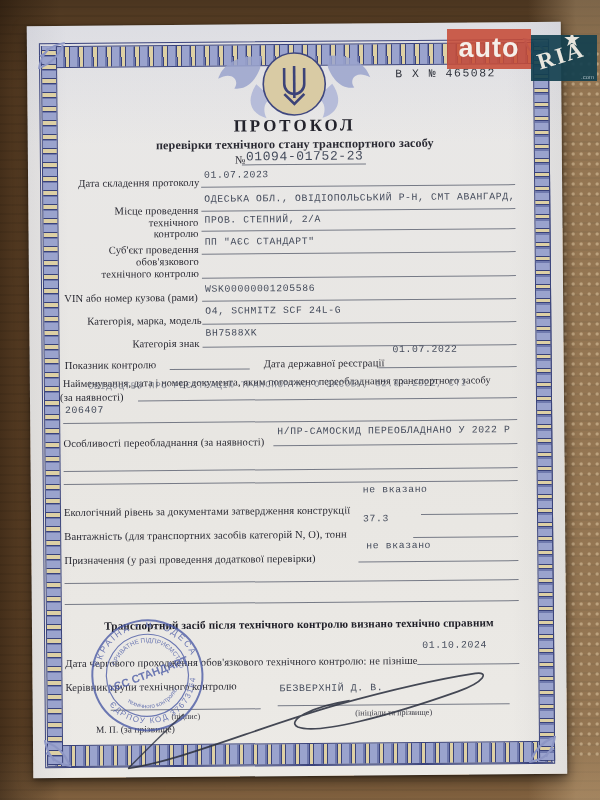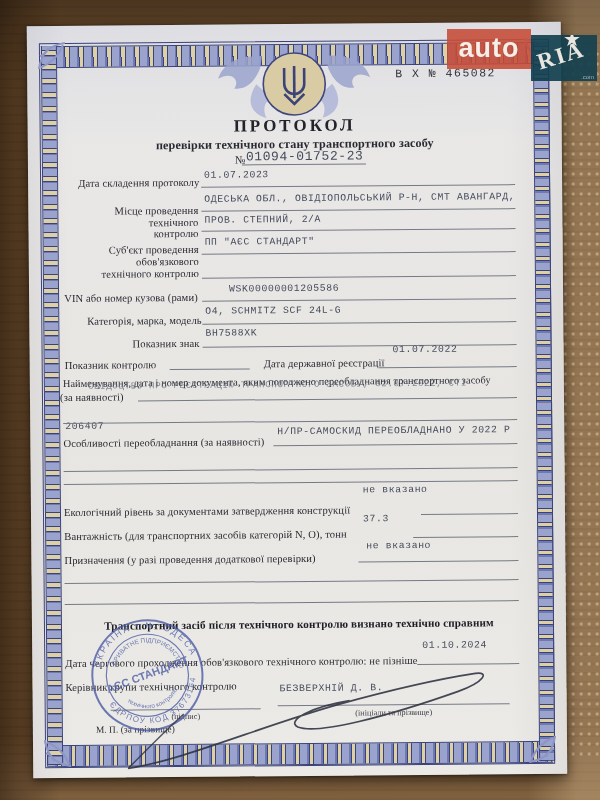--- a/index.html
+++ b/index.html
@@ -103,43 +103,43 @@
     <div class="uline" style="left:173px;top:206px;width:314px;"></div>
     <div class="lbl" style="left:33px;top:203px;width:137px;text-align:right;">контролю</div>
 
     <div class="typed" style="left:176px;top:212px;">ПП "АЄС СТАНДАРТ"</div>
     <div class="lbl" style="left:33px;top:219px;width:137px;text-align:right;">Суб'єкт проведення</div>
     <div class="uline" style="left:173px;top:229px;width:314px;"></div>
     <div class="lbl" style="left:33px;top:231px;width:137px;text-align:right;">обов'язкового</div>
     <div class="lbl" style="left:33px;top:243px;width:137px;text-align:right;">технічного контролю</div>
     <div class="uline" style="left:173px;top:253px;width:314px;"></div>
 
-    <div class="typed" style="left:176px;top:259px;margin-left:24px;">WSK00000001205586</div>
+    <div class="typed" style="left:176px;top:259px;">WSK00000001205586</div>
     <div class="lbl" style="left:35px;top:267px;">VIN або номер кузова (рами)</div>
     <div class="uline" style="left:173px;top:276px;width:314px;"></div>
 
     <div class="typed" style="left:176px;top:281px;">O4, SCHMITZ SCF 24L-G</div>
     <div class="lbl" style="left:58px;top:290px;">Категорія, марка, модель</div>
     <div class="uline" style="left:173px;top:299px;width:314px;"></div>
 
     <div class="typed" style="left:176px;top:303px;">BH7588XK</div>
-    <div class="lbl" style="left:103px;top:313px;">Показник знак</div>
+    <div class="lbl" style="left:103px;top:313px;">Категорія знак</div>
     <div class="uline" style="left:173px;top:322px;width:314px;"></div>
 
     <div class="typed" style="left:363px;top:321px;">01.07.2022</div>
     <div class="lbl" style="left:35px;top:334px;">Показник контролю</div>
     <div class="uline" style="left:140px;top:344px;width:80px;"></div>
     <div class="lbl" style="left:234px;top:334px;">Дата державної реєстрації</div>
     <div class="uline" style="left:349px;top:344px;width:138px;"></div>
 
     <div class="lbl" style="left:33px;top:352px;font-size:10.3px;">Найменування, дата і номер документа, яким погоджено переобладнання транспортного засобу</div>
     <div class="typed" style="left:58px;top:355px;font-size:9.2px;color:rgba(93,100,118,.72);">СВІДОЦТВО ПРО РЕЄСТРАЦІЮ ТРАНСПОРТНОГО ЗАСОБУ, 02.07.2022, СТІ</div>
     <div class="lbl" style="left:30px;top:366px;">(за наявності)</div>
     <div class="uline" style="left:108px;top:375px;width:379px;"></div>
-    <div class="typed" style="left:35px;top:379px;margin-top:16px;">206407</div>
+    <div class="typed" style="left:35px;top:379px;">206407</div>
     <div class="uline" style="left:33px;top:397px;width:454px;"></div>
 
     <div class="typed" style="left:247px;top:402px;">Н/ПР-САМОСКИД ПЕРЕОБЛАДНАНО У 2022 Р</div>
     <div class="lbl" style="left:33px;top:412px;">Особливості переобладнання (за наявності)</div>
     <div class="uline" style="left:243px;top:421px;width:244px;"></div>
     <div class="uline" style="left:33px;top:445px;width:454px;"></div>
     <div class="uline" style="left:33px;top:458px;width:454px;"></div>
     <div class="typed" style="left:332px;top:461px;">не вказано</div>
 
     <div class="lbl" style="left:33px;top:481px;">Екологічний рівень за документами затвердження конструкції</div>

